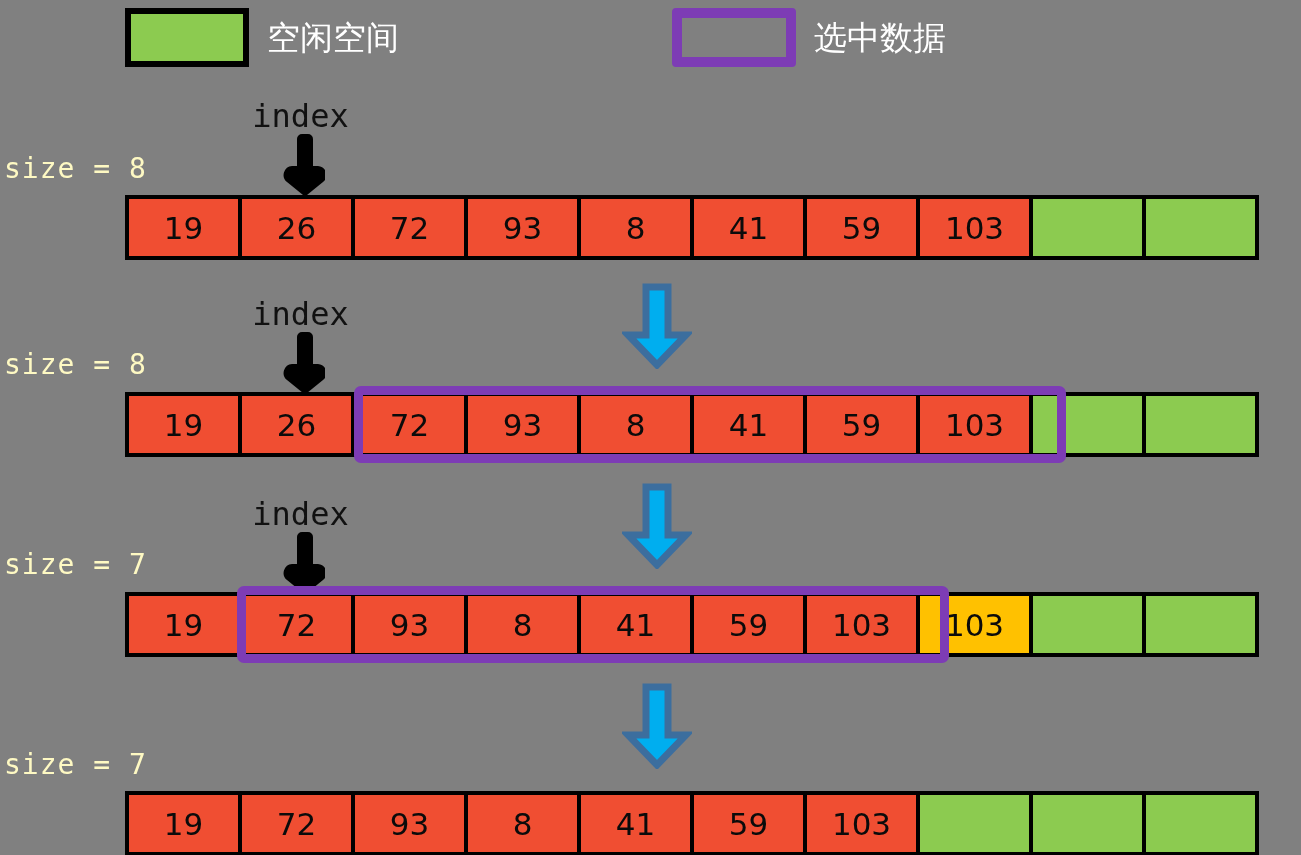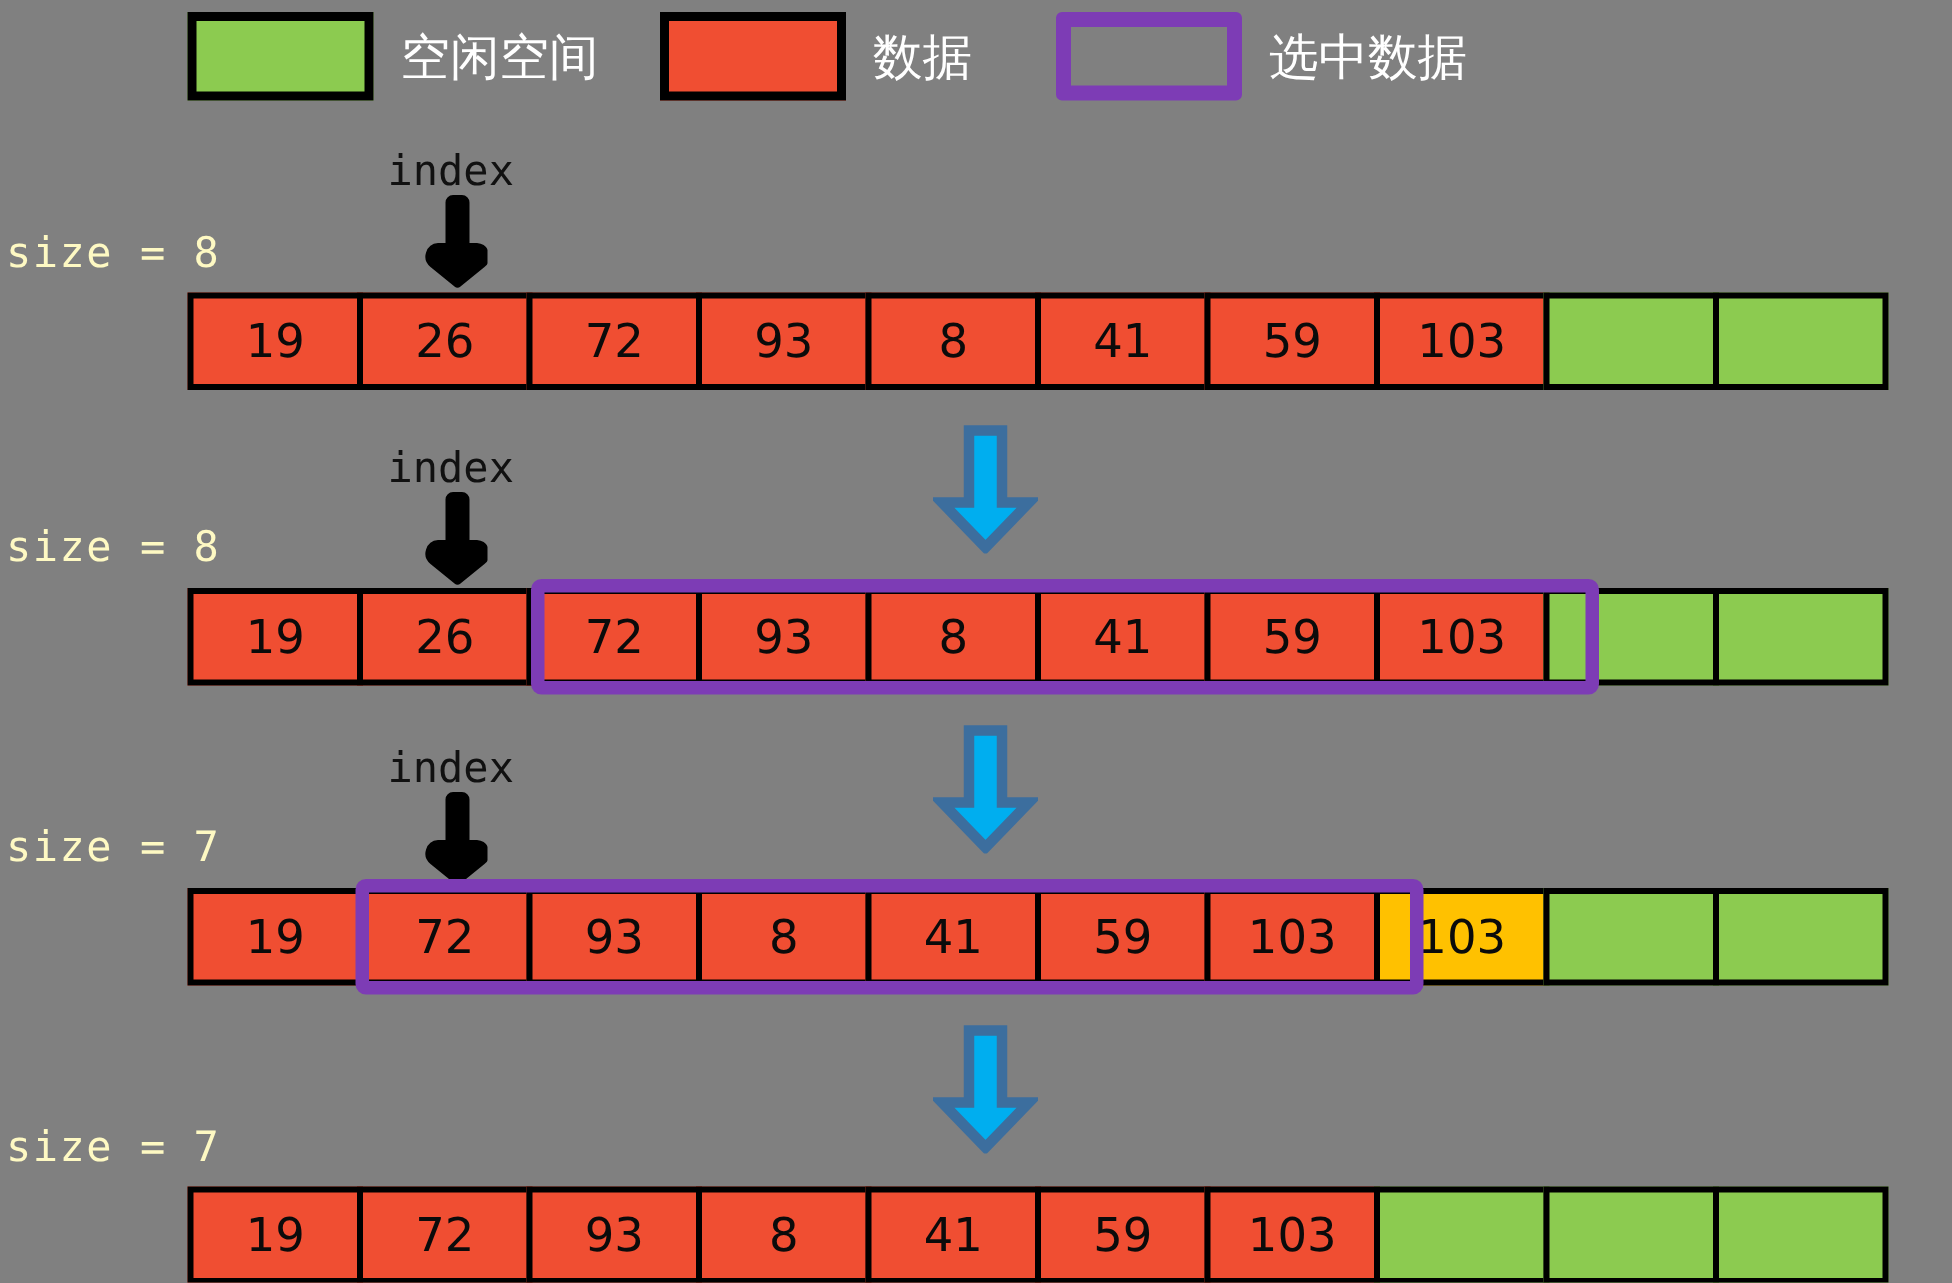--- a/index.html
+++ b/index.html
@@ -67,21 +67,21 @@
     white-space: nowrap;
   }
 
   
   .index-pointer {
     position: absolute;
     width: 160px;
     text-align: center;
   }
   .index-text {
-    font-size: 28px;
+    font-size: 32px;
     color: #111111;
     letter-spacing: 0px;
     line-height: 1;
     margin-bottom: 2px;
   }
   .index-arrow {
     display: block;
     margin: 0 auto;
   }
 
@@ -128,25 +128,21 @@
   }
 </style>
 </head>
 <body>
 
 <div id="legend">
     <div class="legend-item" style="left: 125px;">
       <div class="legend-swatch free"></div>
       <div class="legend-label">空闲空间</div>
     </div>
-    <div class="legend-item" style="left: 440px;">
-      <div class="legend-swatch data"></div>
-      <div class="legend-label">数据</div>
-    </div>
-    <div class="legend-item" style="left: 672px; margin-left: 32px;">
+    <div class="legend-item" style="left: 672px;">
       <div class="legend-swatch selected"></div>
       <div class="legend-label">选中数据</div>
     </div>
   </div>
 
 <div id="stages">
     <div class="stage" style="top: 0px;">
       <div class="size-label" style="top: 152px;">size = 8</div>
       <div class="index-pointer" style="left: 220.5px; top: 100px;">
         <div class="index-text">index</div>

